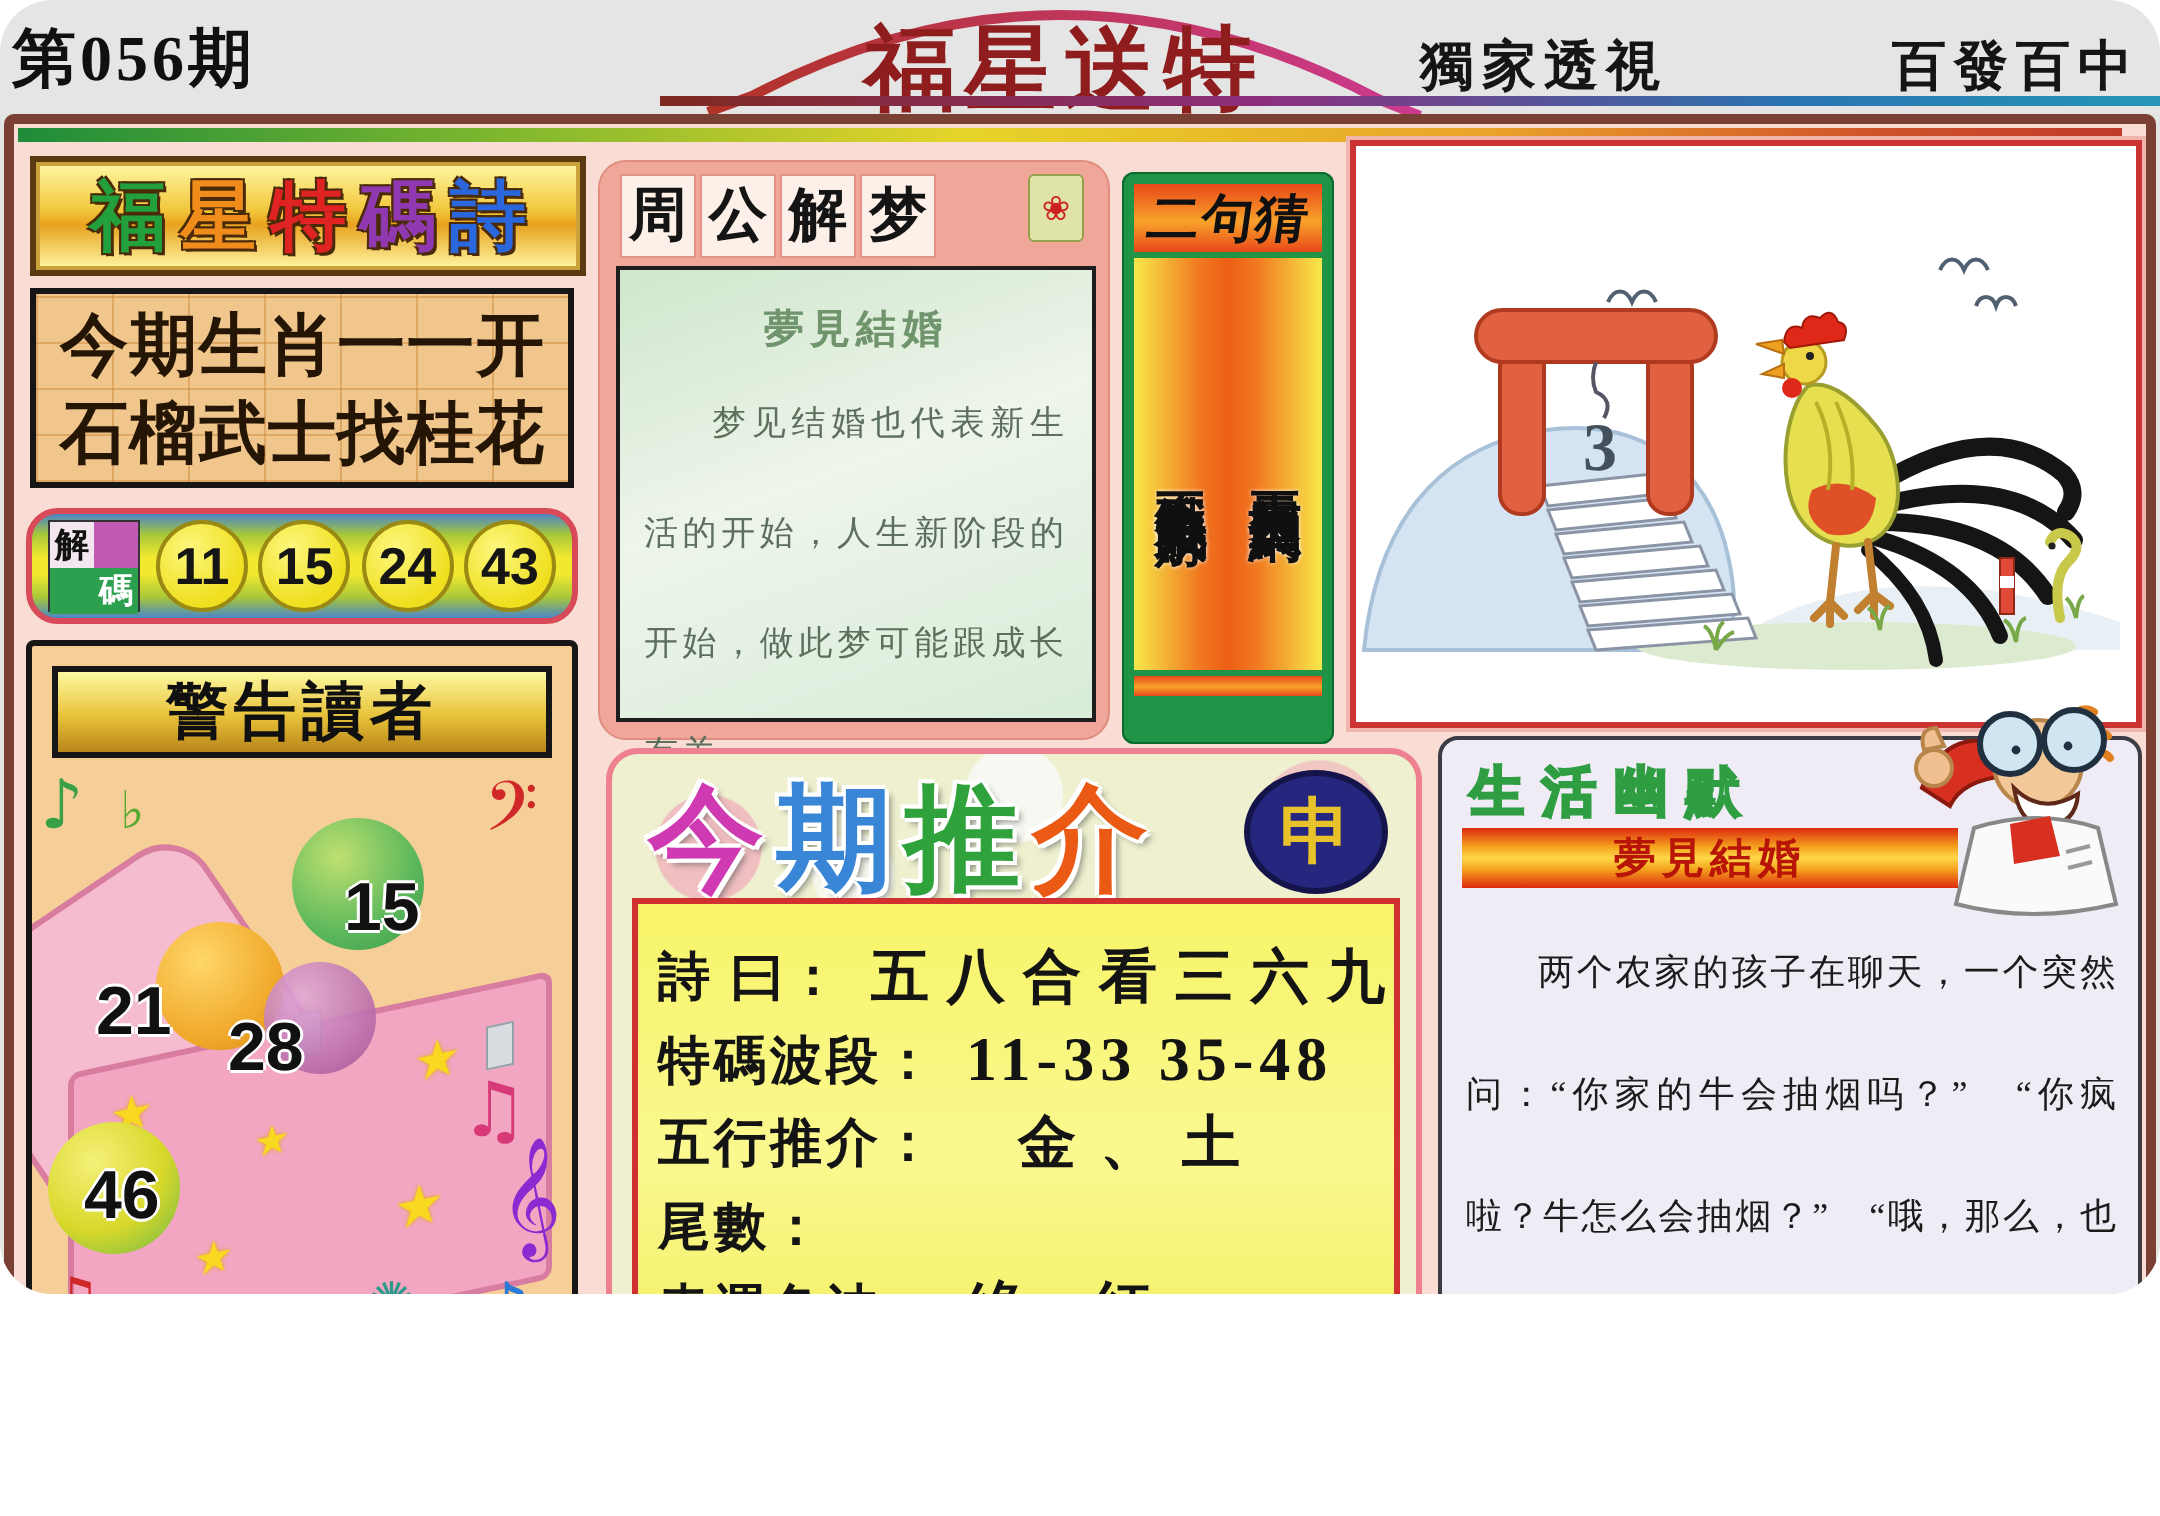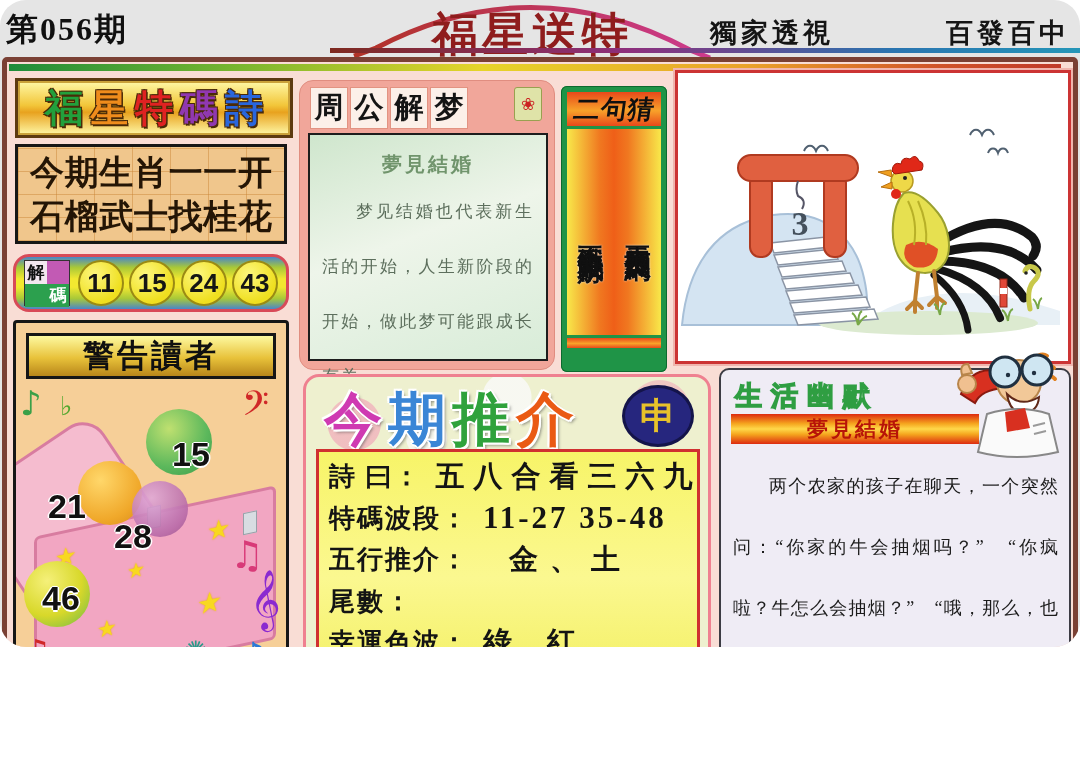--- a/index.html
+++ b/index.html
@@ -114,21 +114,21 @@
       radial-gradient(circle at 30% 18%,rgba(250,250,250,.7) 0 20px,transparent 21px);}
   .rec-title{left:18px;top:4px;display:flex;gap:6px;font:900 58px "Liberation Serif",serif;}
   .rec-title span{text-shadow:2px 0 0 #fff,-2px 0 0 #fff,0 2px 0 #fff,0 -2px 0 #fff,
       2px 2px 0 #fff,-2px -2px 0 #fff,3px 3px 3px rgba(70,70,70,.55);}
   .rec-title span:nth-child(1){color:#cf3ab2}.rec-title span:nth-child(2){color:#3a86d6}
   .rec-title span:nth-child(3){color:#2fa23c}.rec-title span:nth-child(4){color:#ea5a14}
   .rec-badge{right:14px;top:8px;width:66px;height:56px;background:#26267e;border:3px solid #14144a;
     border-radius:50%;display:flex;align-items:center;justify-content:center;
     font:800 36px "Liberation Serif",serif;color:#e8c22a;}
   .rec-inner{left:10px;top:72px;width:384px;height:258px;box-sizing:border-box;border:3px solid #d03030;
-    background:linear-gradient(180deg,#f7f468,#fbf890 50%,#f1ee5a);padding:4px 10px;}
+    background:linear-gradient(180deg,#f7f468,#fbf890 50%,#f1ee5a);padding:16px 10px;}
   .rec-row{height:41.5px;display:flex;align-items:center;}
   .rec-label{font:800 26px "Liberation Serif",serif;color:#141414;letter-spacing:2px;white-space:nowrap;}
   .rec-value{font:800 29px "Liberation Serif",serif;color:#141414;margin-left:14px;letter-spacing:3px;white-space:nowrap;}
   .rec-row:nth-child(1) .rec-value{letter-spacing:9px;}
   .rec-row:nth-child(2) .rec-value{font-size:31px;}
   .rec-row:nth-child(3) .rec-value{letter-spacing:12px;margin-left:40px;text-align:right;}
   .rec-row:nth-child(6) .rec-value{font-size:30px;letter-spacing:2px;margin-left:6px;}
 
   
   .humor{left:712px;top:306px;width:352px;height:348px;box-sizing:border-box;background:#efecf5;
@@ -240,21 +240,21 @@
           <span class="chest-star abs" style="left:60px;top:92px;font-size:22px;">★</span>
           <span class="chest-star abs" style="left:160px;top:84px;font-size:28px;">★</span>
           <div class="clasp abs" style="left:110px;top:-8px;"></div>
           <div class="clasp abs" style="left:206px;top:18px;"></div>
         </div>
         <div class="orb" style="left:130px;top:26px;width:66px;height:66px;background:radial-gradient(circle at 35% 30%,#bfe070,#5cb85c 60%,#3a9a4a);"></div>
         <div class="orb" style="left:62px;top:78px;width:64px;height:64px;background:radial-gradient(circle at 35% 30%,#ffd76a,#f0a82a 65%,#d88a18);"></div>
         <div class="orb" style="left:116px;top:98px;width:56px;height:56px;background:radial-gradient(circle at 35% 30%,#e0a8d8,#b86aa8 70%,#985088);opacity:.9;"></div>
         <div class="orb" style="left:8px;top:178px;width:66px;height:66px;background:radial-gradient(circle at 35% 30%,#f5f07a,#d8d82a 55%,#6ab84a);"></div>
         <span class="ballnum abs" style="left:32px;top:104px;">21</span>
-        <span class="ballnum abs" style="left:98px;top:122px;margin-top:12px;">28</span>
+        <span class="ballnum abs" style="left:98px;top:122px;">28</span>
         <span class="ballnum abs" style="left:156px;top:52px;">15</span>
         <span class="ballnum abs" style="left:26px;top:196px;">46</span>
         <span class="note" style="left:214px;top:150px;font-size:38px;color:#d83a78;">♫</span>
         <span class="note" style="left:234px;top:186px;font-size:52px;color:#8a2ad0;">𝄞</span>
         <span class="note" style="left:168px;top:252px;font-size:28px;color:#2a9a8a;">✺</span>
         <span class="note" style="left:226px;top:252px;font-size:36px;color:#2a7ad8;">♪</span>
         <span class="note" style="left:8px;top:250px;font-size:30px;color:#d02828;">♫</span>
       </div>
     </div>
 
@@ -359,21 +359,21 @@
       <div class="abs rec-badge">
         <span>申</span>
       </div>
       <div class="abs rec-inner">
         <div class="rec-row">
           <span class="rec-label">詩 曰：</span>
           <span class="rec-value">五八合看三六九</span>
         </div>
         <div class="rec-row">
           <span class="rec-label">特碼波段：</span>
-          <span class="rec-value">11-27 35-48</span>
+          <span class="rec-value">11-33 35-48</span>
         </div>
         <div class="rec-row">
           <span class="rec-label">五行推介：</span>
           <span class="rec-value">金、土</span>
         </div>
         <div class="rec-row">
           <span class="rec-label">尾數：</span>
         </div>
         <div class="rec-row">
           <span class="rec-label">幸運色波：</span>

